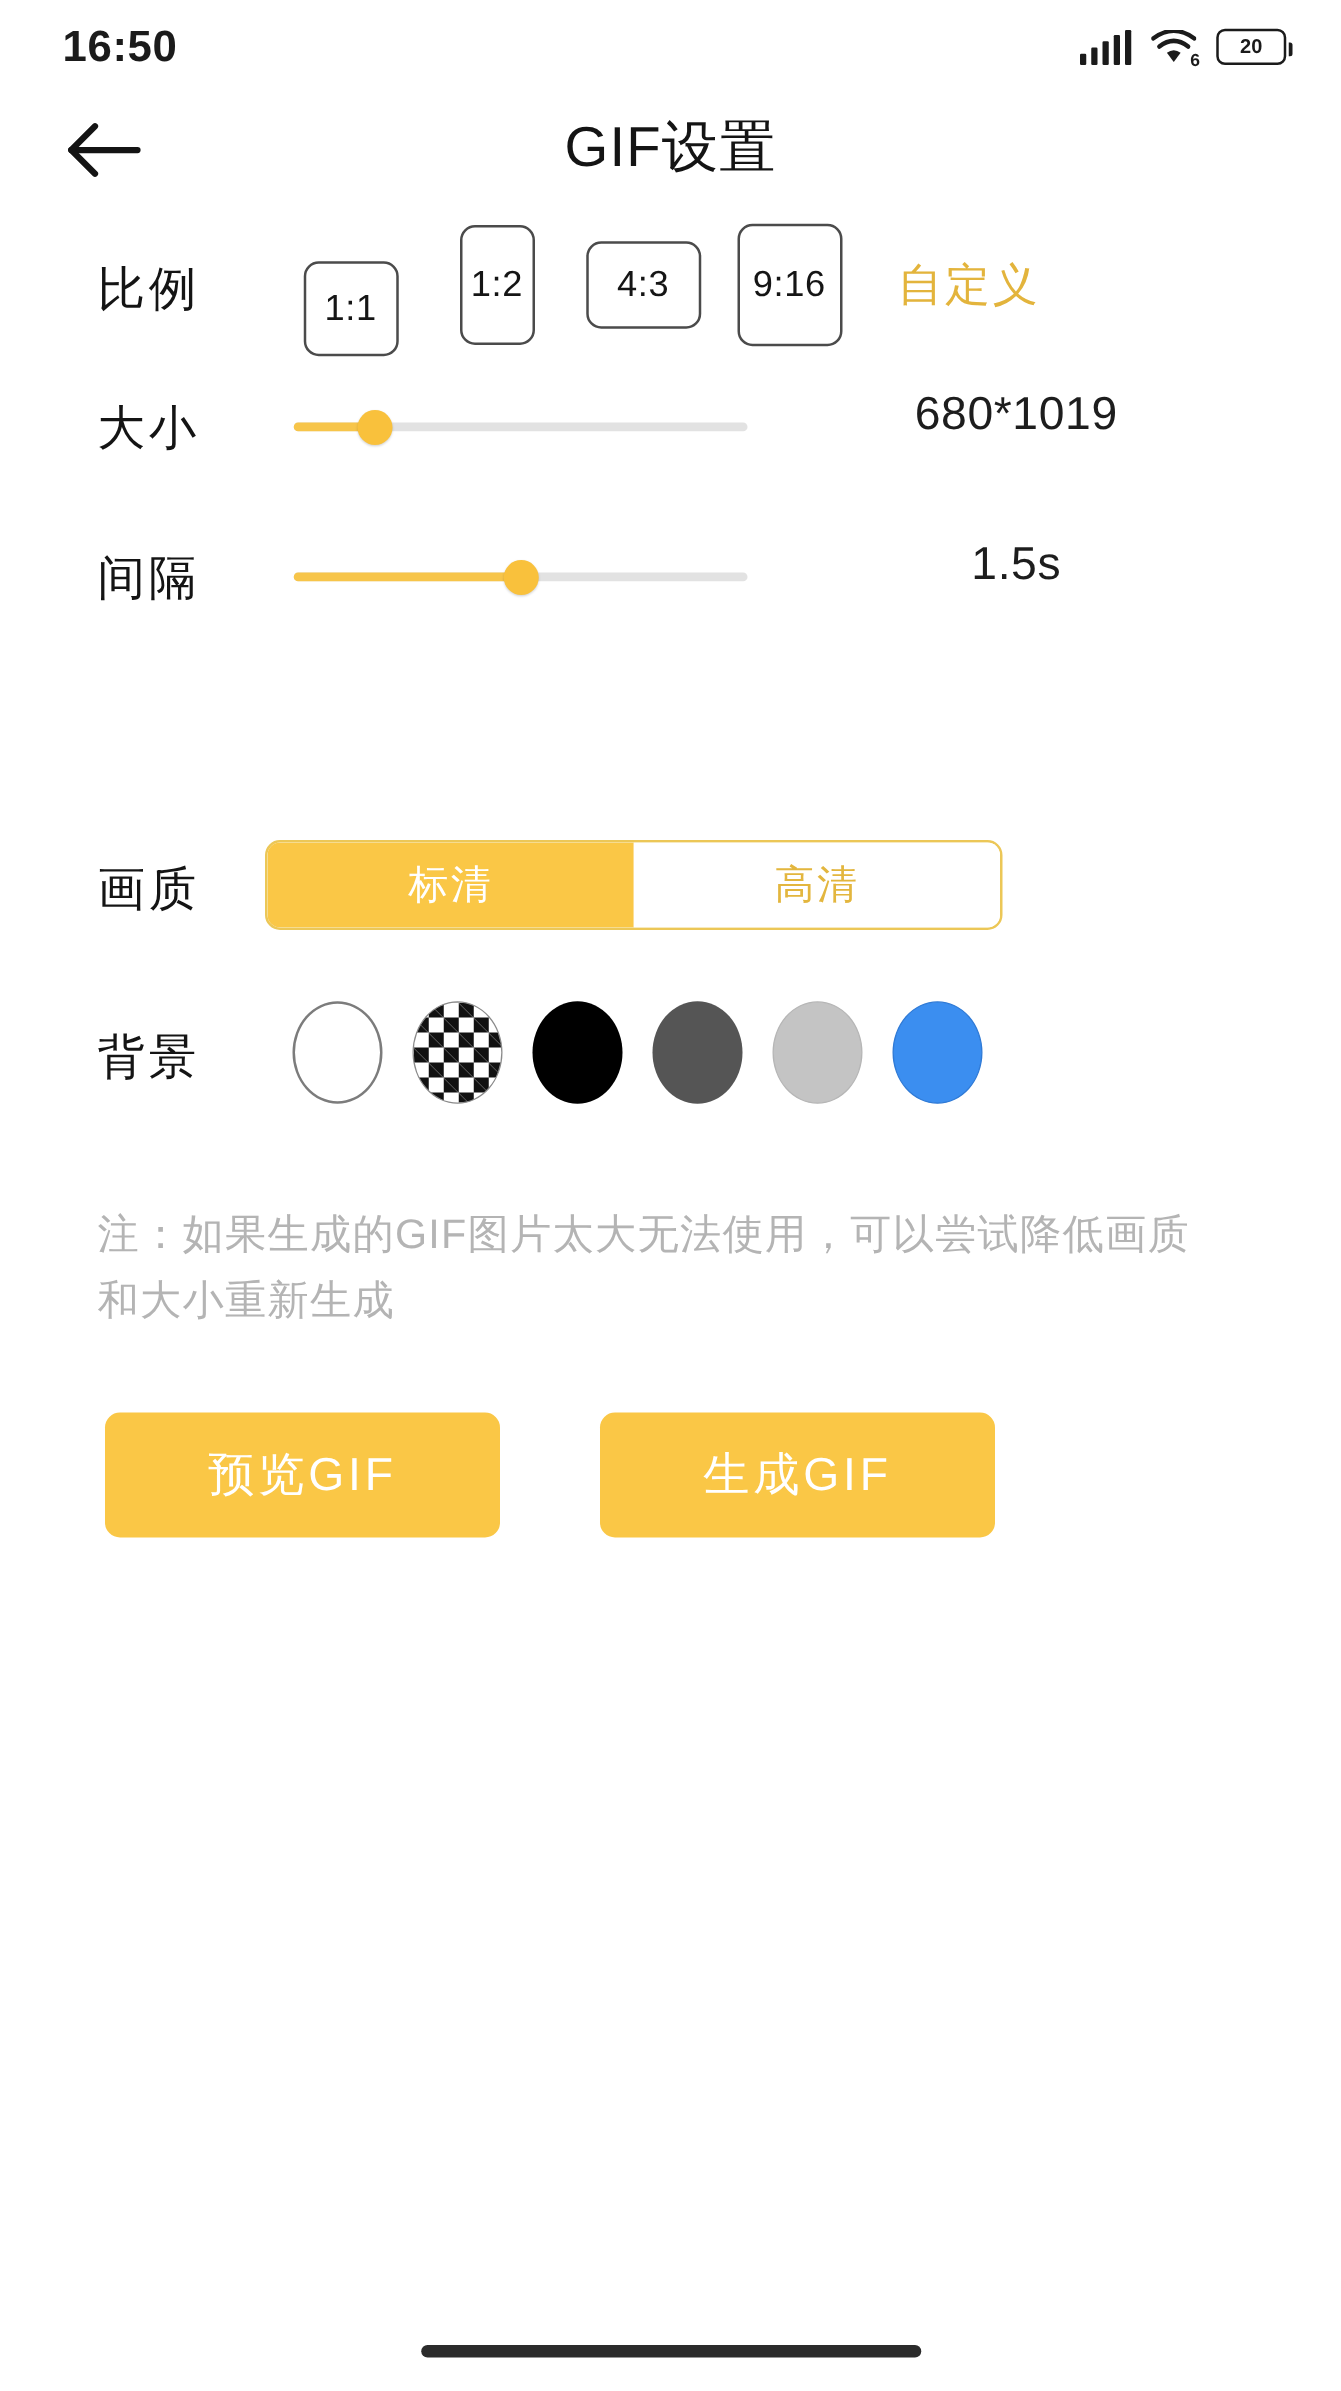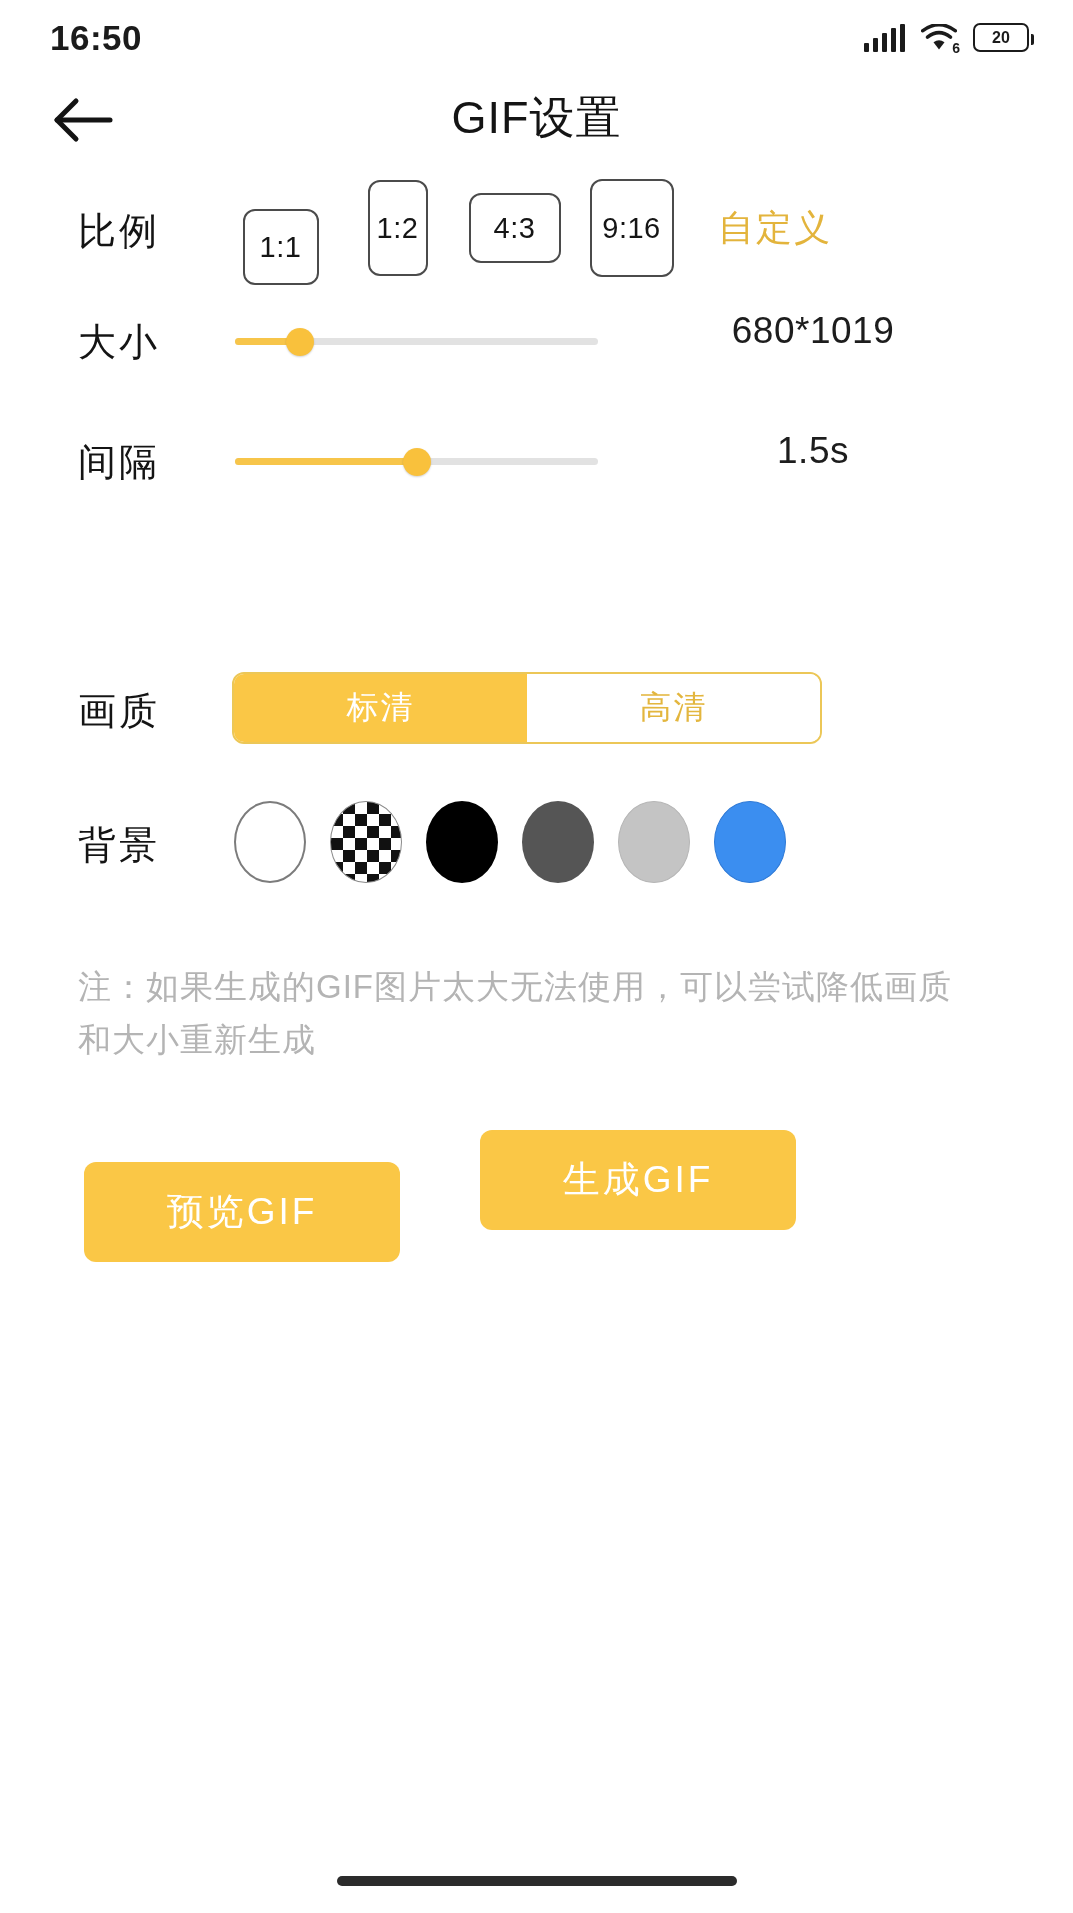--- a/index.html
+++ b/index.html
@@ -249,21 +249,21 @@
     font-size: 37px;
     color: #1d1d1d;
     letter-spacing: 0.5px;
   }
 
   
   #row-quality { top: 672px; height: 72px; }
   #row-quality .row-label { top: 14px; }
   .segmented {
     position: absolute;
-    left: 232px;
+    left: 212px;
     top: 0;
     width: 590px;
     height: 72px;
     border: 2px solid #ecc757;
     border-radius: 12px;
     display: flex;
     overflow: hidden;
     box-sizing: border-box;
     background: #ffffff;
   }
@@ -356,21 +356,21 @@
     display: flex;
     align-items: center;
     justify-content: center;
     font-size: 37px;
     color: #ffffff;
     letter-spacing: 3px;
     cursor: pointer;
     border: none;
     font-family: "Liberation Sans", "DejaVu Sans", sans-serif;
   }
-  #btn-preview { left: 84px;  width: 316px; margin-top: 32px; }
+  #btn-preview { left: 84px;  width: 316px; }
   #btn-generate { left: 480px; width: 316px; }
 
   
   .home-indicator {
     position: absolute;
     left: 50%;
     transform: translateX(-50%);
     bottom: 27px;
     width: 400px;
     height: 10px;

